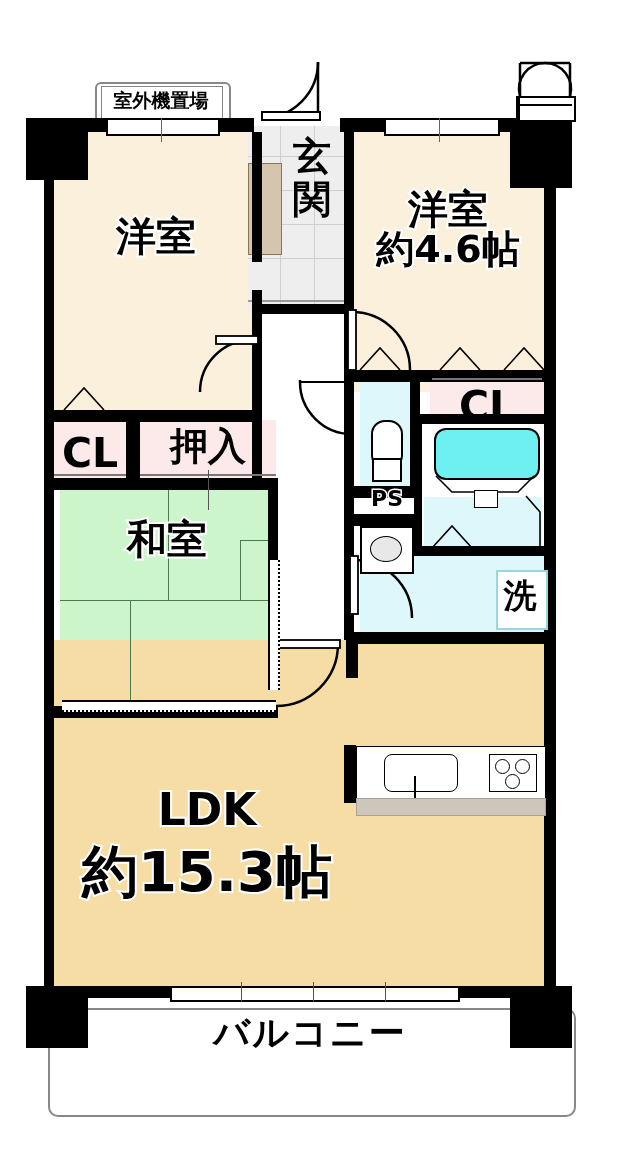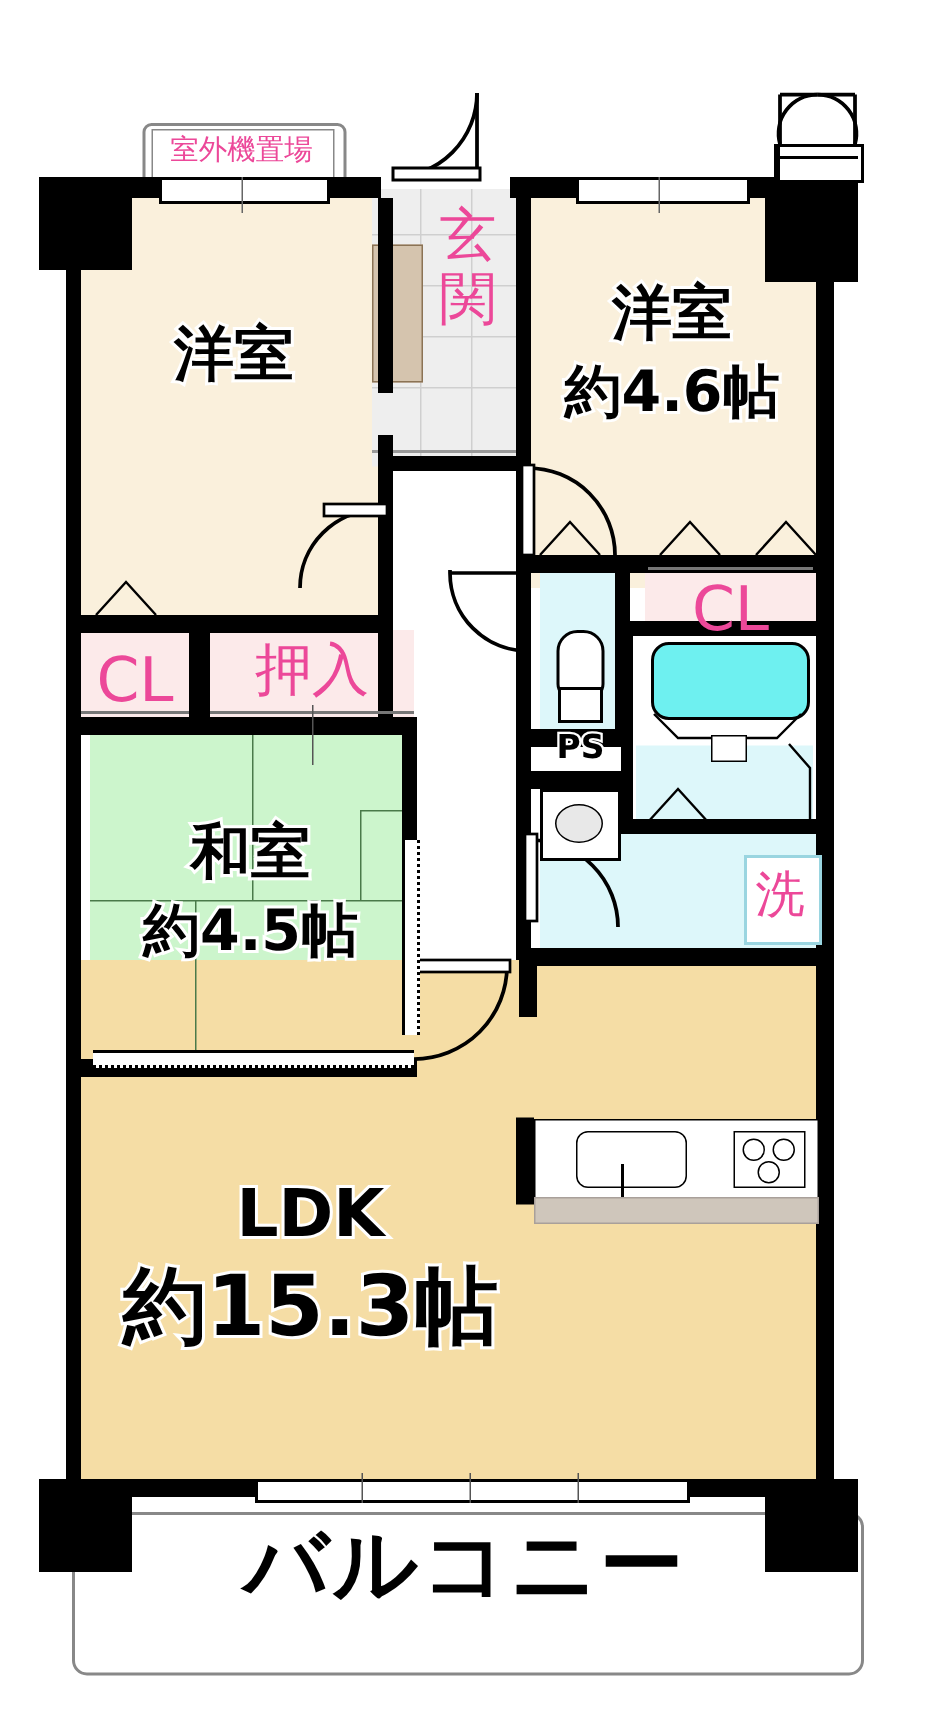--- a/index.html
+++ b/index.html
@@ -46,36 +46,36 @@
     text-align: center;
     line-height: 1.08;
     white-space: pre;
     letter-spacing: 0px;
     -webkit-text-stroke: 4px #ffffff;
     paint-order: stroke fill;
   }
   .lbl-plain {
     position: absolute;
     font-family: "DejaVu Sans", "Liberation Sans", sans-serif;
-    font-weight: normal;
-    color: #ec4899;
+    font-weight: bold;
+    color: #000000;
     text-align: center;
     line-height: 1.05;
     white-space: pre;
   }
 
   .room-name  { font-size: 40px; }
   .room-size  { font-size: 38px; }
   .tag-cl     { font-size: 41px; }
   .tag-oshi   { font-size: 38px; }
   .tag-ps     { font-size: 22px; }
   .tag-sen    { font-size: 33px; }
   .tag-gen    { font-size: 38px; }
   .tag-small  { font-size: 20px; }
-  .tag-balc   { font-size: 56px; letter-spacing: 2px; }
+  .tag-balc   { font-size: 36px; letter-spacing: 2px; }
 
   
   .rbox {
     position: absolute;
     border: 2px solid #888888;
     border-radius: 8px;
     background: transparent;
   }
   .obox {
     position: absolute;
@@ -311,24 +311,23 @@
   <div style="position:absolute; left:414px; top:776px; width:2px; height:22px; background:#000;"></div>
 
   <div style="position:absolute; left:489px; top:754px; width:46px; height:36px; background:#fff; border:1.6px solid #000;"></div>
   <div style="position:absolute; left:495px; top:759px; width:13px; height:13px; border:1.4px solid #000; border-radius:50%;"></div>
   <div style="position:absolute; left:515px; top:759px; width:13px; height:13px; border:1.4px solid #000; border-radius:50%;"></div>
   <div style="position:absolute; left:505px; top:774px; width:13px; height:13px; border:1.4px solid #000; border-radius:50%;"></div>
 
   <div class="lbl room-name" style="left:52px; top:215px; width:208px;">洋室</div>
 
   <div class="lbl room-name" style="left:352px; top:188px; width:192px;">洋室</div>
-  <div class="lbl room-size" style="left:352px; top:241px; width:192px;">約4.6帖</div>
-
-  <div class="lbl room-name" style="left:58px; top:547px; width:218px;text-align:center;">和室</div>
-  <div class="lbl room-size" style="left:58px; top:600px; width:218px;">約4.5帖</div>
+  <div class="lbl room-size" style="left:352px; top:229px; width:192px;">約4.6帖</div>
+
+  <div class="lbl room-name" style="left:58px; top:518px; width:218px;text-align:center;">和室</div>
 
   <div class="lbl room-name" style="left:52px; top:786px; width:310px; font-size:44px;">LDK</div>
   <div class="lbl room-size" style="left:52px; top:842px; width:310px; font-size:56px;">約15.3帖</div>
 
   <div class="lbl-plain tag-gen" style="left:282px; top:135px; width:60px; line-height:1.12;">玄
 関</div>
 
   <div class="lbl-plain tag-cl" style="left:52px; top:432px; width:76px;">CL</div>
 
   <div class="lbl-plain tag-oshi" style="left:140px; top:427px; width:136px;text-align:center;">押入</div>

